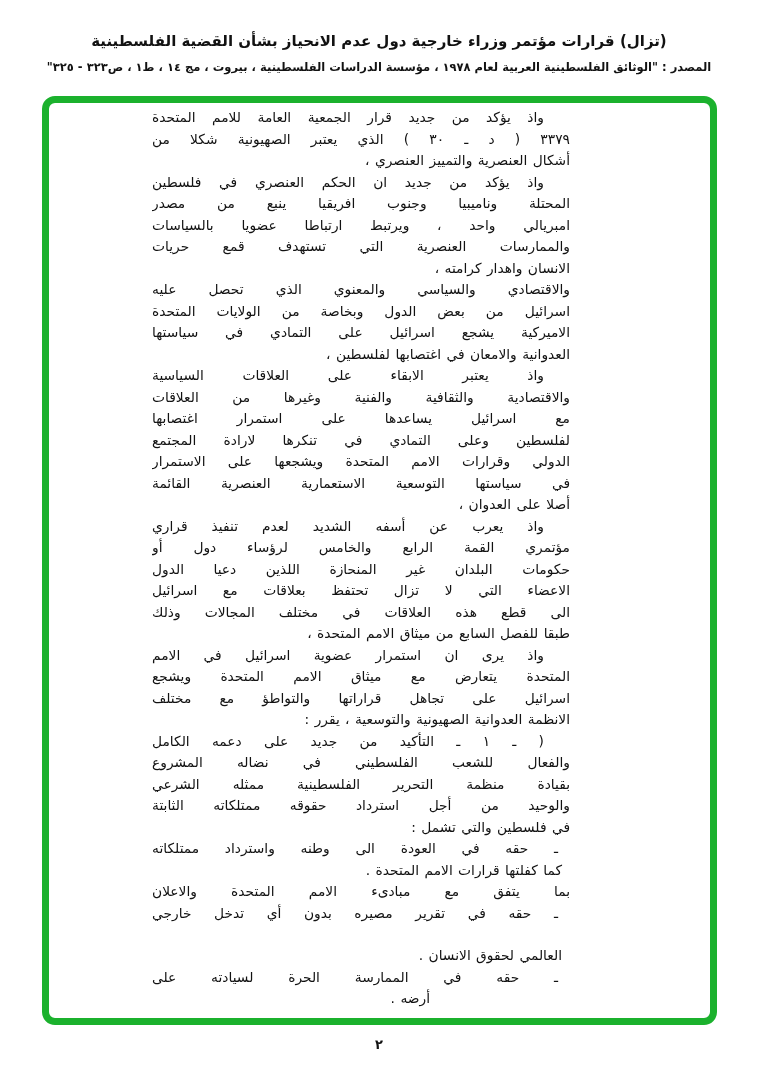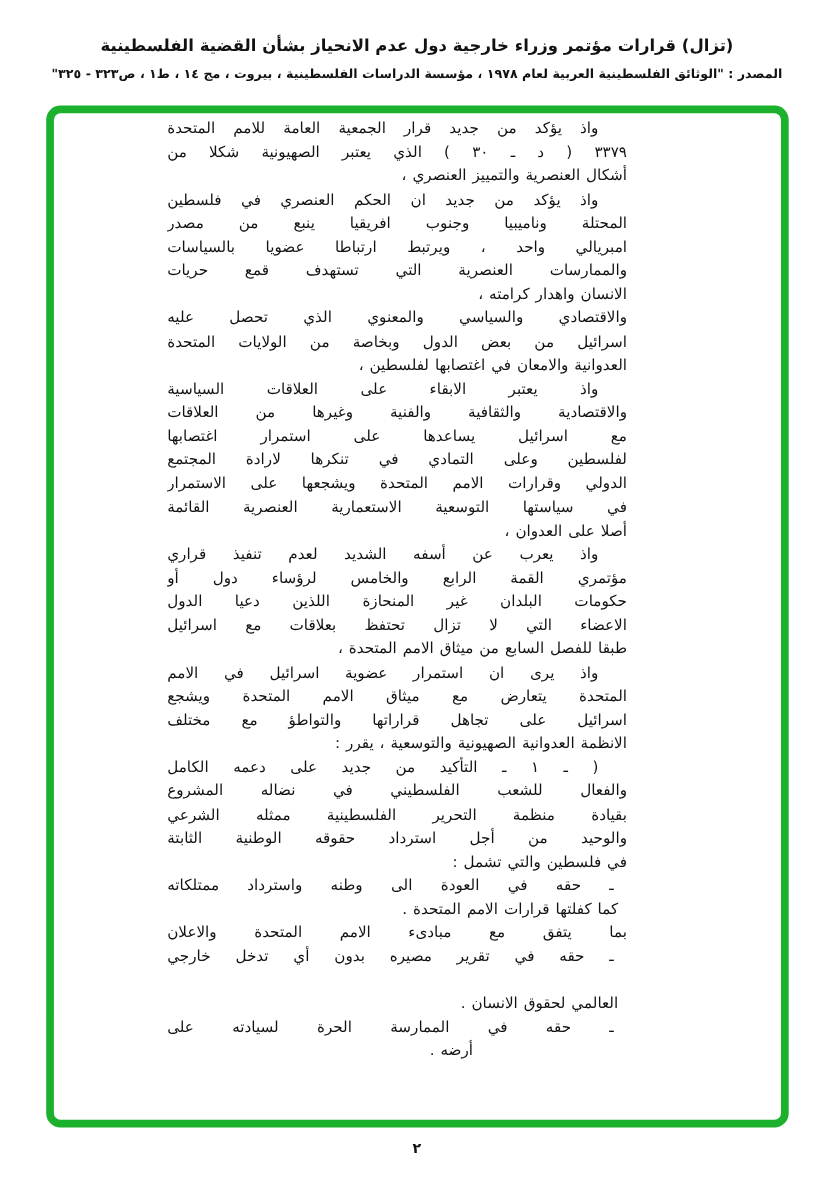--- a/index.html
+++ b/index.html
@@ -89,41 +89,43 @@
     <div class="ln" style="padding-right: 26px;">واذ يؤكد من جديد قرار الجمعية العامة للامم المتحدة</div>
     <div class="ln">٣٣٧٩ ( د ـ ٣٠ ) الذي يعتبر الصهيونية شكلا من</div>
     <div class="ln end">أشكال العنصرية والتمييز العنصري ،</div>
     <div class="ln" style="padding-right: 26px;">واذ يؤكد من جديد ان الحكم العنصري في فلسطين</div>
     <div class="ln">المحتلة وناميبيا وجنوب افريقيا ينبع من مصدر</div>
     <div class="ln">امبريالي واحد ، ويرتبط ارتباطا عضويا بالسياسات</div>
     <div class="ln">والممارسات العنصرية التي تستهدف قمع حريات</div>
     <div class="ln end">الانسان واهدار كرامته ،</div>
     <div class="ln">والاقتصادي والسياسي والمعنوي الذي تحصل عليه</div>
     <div class="ln">اسرائيل من بعض الدول وبخاصة من الولايات المتحدة</div>
+    <div class="ln">الاميركية يشجع اسرائيل على التمادي في سياستها</div>
     <div class="ln end">العدوانية والامعان في اغتصابها لفلسطين ،</div>
     <div class="ln" style="padding-right: 26px;">واذ يعتبر الابقاء على العلاقات السياسية</div>
     <div class="ln">والاقتصادية والثقافية والفنية وغيرها من العلاقات</div>
     <div class="ln">مع اسرائيل يساعدها على استمرار اغتصابها</div>
     <div class="ln">لفلسطين وعلى التمادي في تنكرها لارادة المجتمع</div>
     <div class="ln">الدولي وقرارات الامم المتحدة ويشجعها على الاستمرار</div>
     <div class="ln">في سياستها التوسعية الاستعمارية العنصرية القائمة</div>
     <div class="ln end">أصلا على العدوان ،</div>
     <div class="ln" style="padding-right: 26px;">واذ يعرب عن أسفه الشديد لعدم تنفيذ قراري</div>
     <div class="ln">مؤتمري القمة الرابع والخامس لرؤساء دول أو</div>
     <div class="ln">حكومات البلدان غير المنحازة اللذين دعيا الدول</div>
     <div class="ln">الاعضاء التي لا تزال تحتفظ بعلاقات مع اسرائيل</div>
+    <div class="ln">الى قطع هذه العلاقات في مختلف المجالات وذلك</div>
     <div class="ln end">طبقا للفصل السابع من ميثاق الامم المتحدة ،</div>
     <div class="ln" style="padding-right: 26px;">واذ يرى ان استمرار عضوية اسرائيل في الامم</div>
     <div class="ln">المتحدة يتعارض مع ميثاق الامم المتحدة ويشجع</div>
     <div class="ln">اسرائيل على تجاهل قراراتها والتواطؤ مع مختلف</div>
     <div class="ln end">الانظمة العدوانية الصهيونية والتوسعية ، يقرر :</div>
     <div class="ln" style="padding-right: 26px;">( ـ ١ ـ التأكيد من جديد على دعمه الكامل</div>
     <div class="ln">والفعال للشعب الفلسطيني في نضاله المشروع</div>
     <div class="ln">بقيادة منظمة التحرير الفلسطينية ممثله الشرعي</div>
-    <div class="ln">والوحيد من أجل استرداد حقوقه الوطنية الثابتة</div>
+    <div class="ln">والوحيد من أجل استرداد حقوقه ممتلكاته الثابتة</div>
     <div class="ln end">في فلسطين والتي تشمل :</div>
     <div class="ln" style="padding-right: 12px;">ـ حقه في العودة الى وطنه واسترداد ممتلكاته</div>
     <div class="ln end" style="padding-right: 8px;">كما كفلتها قرارات الامم المتحدة .</div>
     <div class="ln">بما يتفق مع مبادىء الامم المتحدة والاعلان</div>
     <div class="ln" style="padding-right: 12px;">ـ حقه في تقرير مصيره بدون أي تدخل خارجي</div>
     <div class="ln end" style="padding-right: 8px; margin-top: 21px;">العالمي لحقوق الانسان .</div>
     <div class="ln" style="padding-right: 12px;">ـ حقه في الممارسة الحرة لسيادته على</div>
     <div class="ln end" style="padding-right: 140px;">أرضه .</div>
   </div>
 

